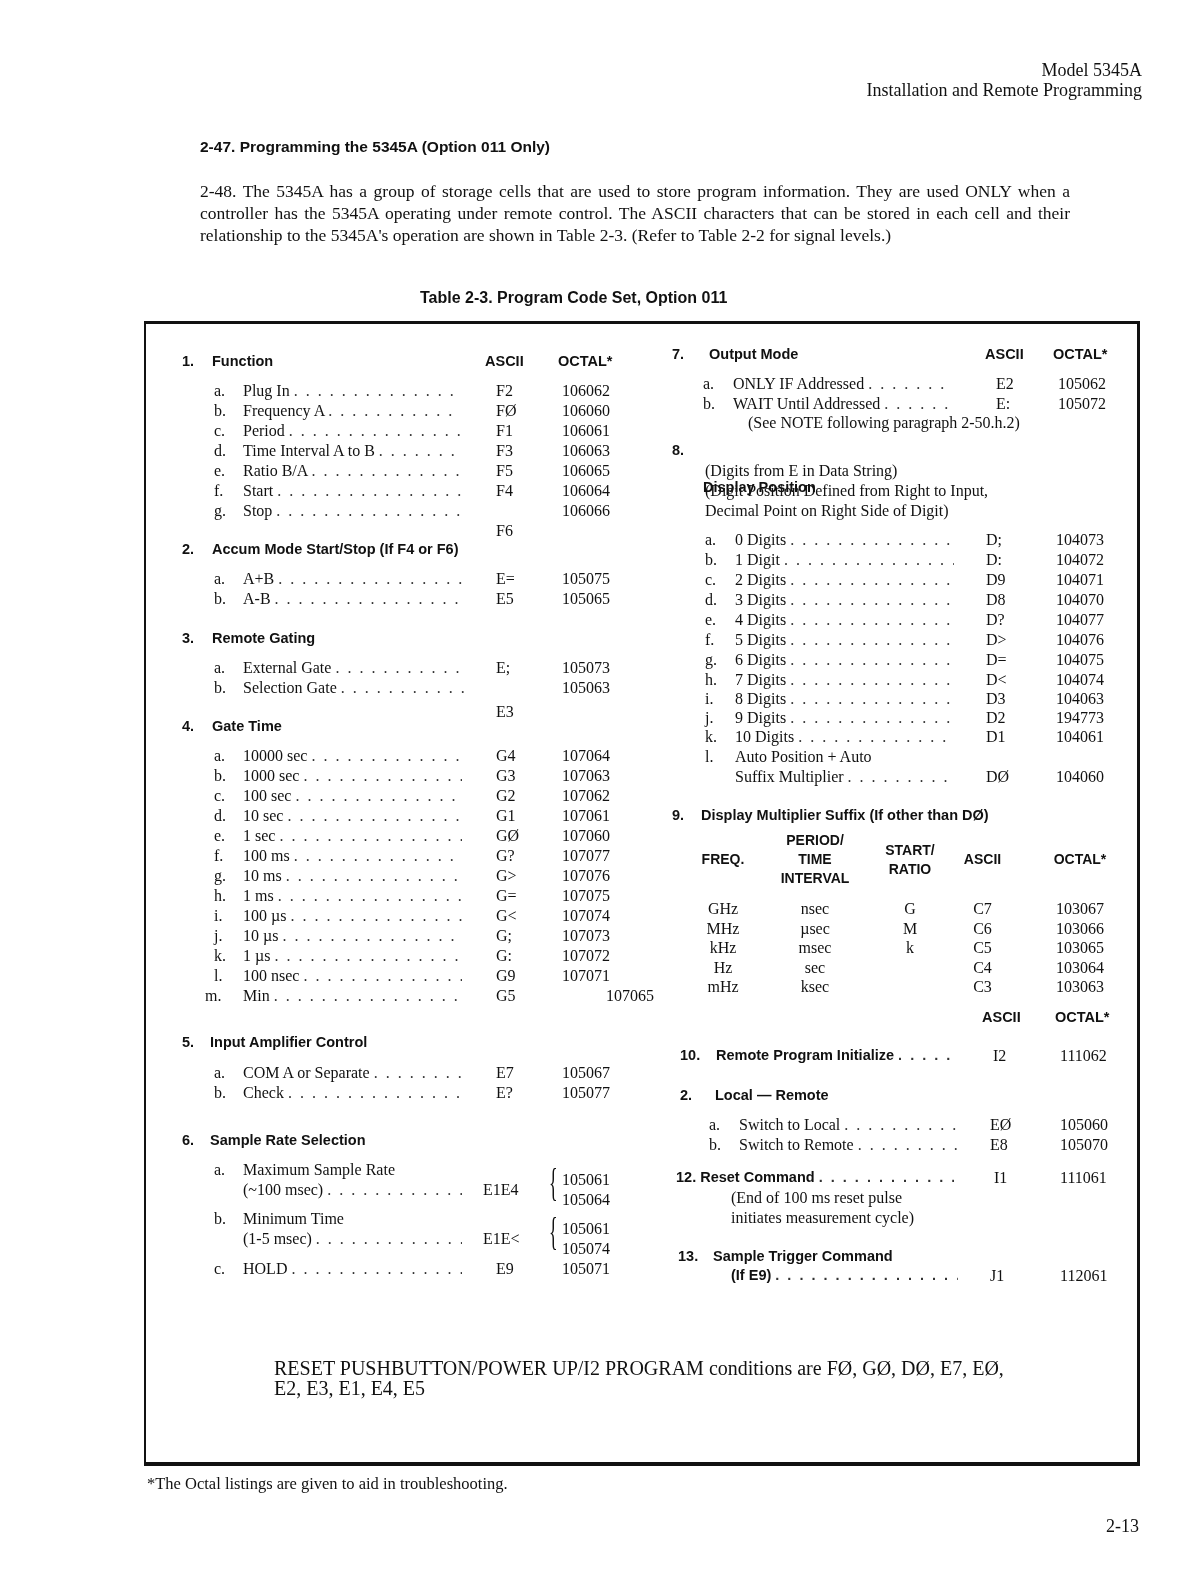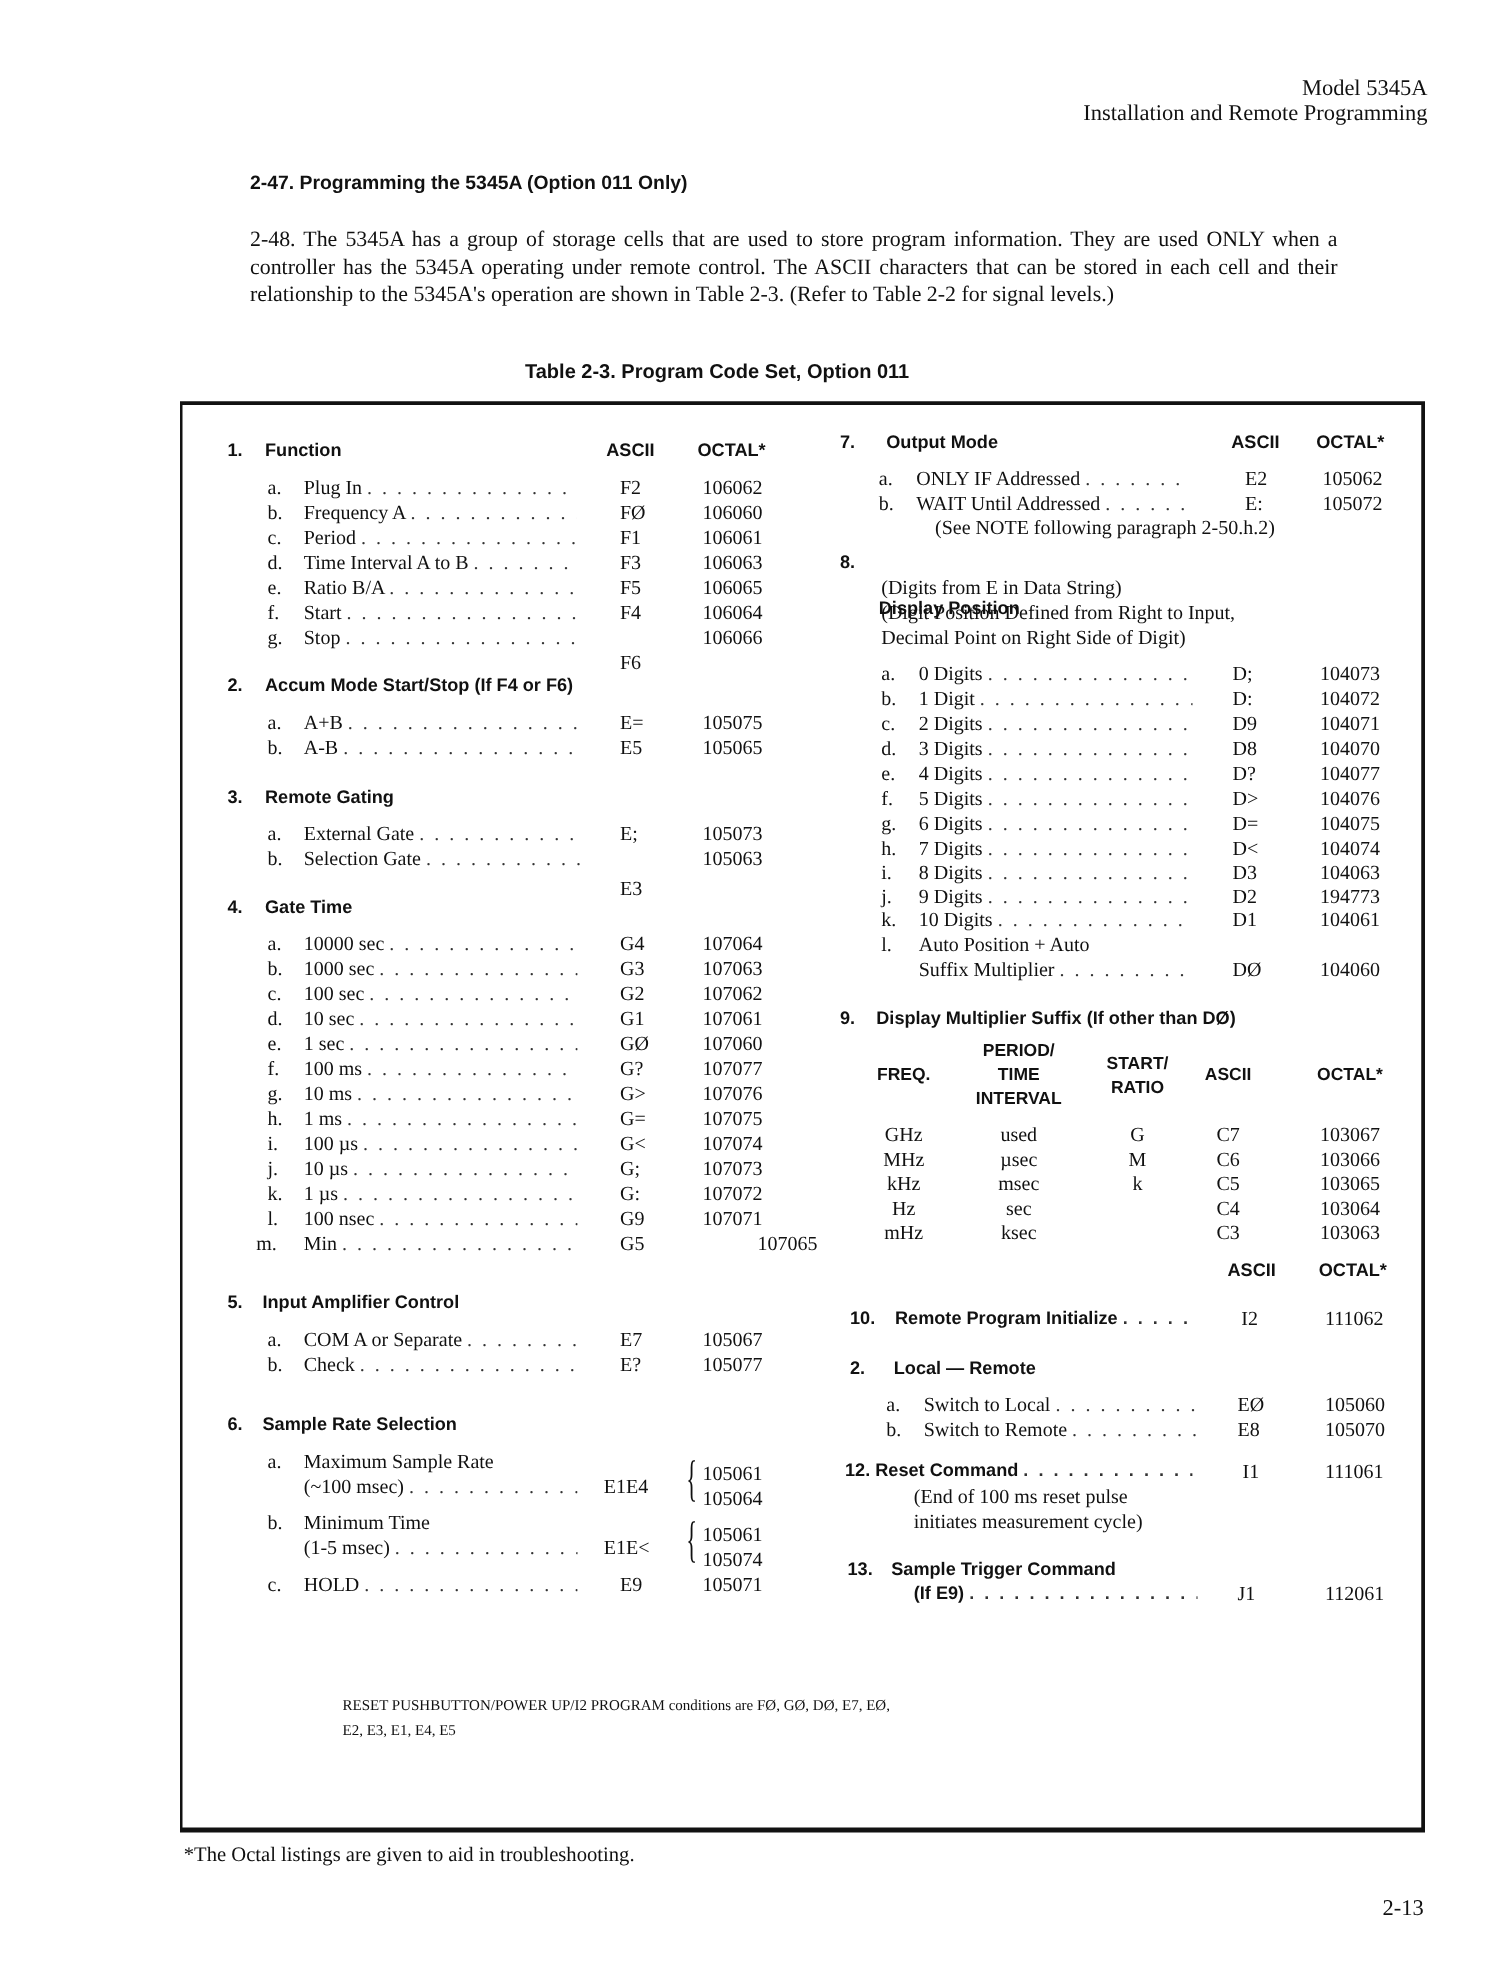--- a/index.html
+++ b/index.html
@@ -14,21 +14,21 @@
   .table-box { position: absolute; left: 144px; top: 321px; width: 996px; height: 1145px;
                border-top: 3px solid #111; border-bottom: 4px solid #111;
                border-left: 2px solid #111; border-right: 3px solid #111; box-sizing: border-box; }
   .g-title { font-weight: bold; font-size: 14.5px; }
   .g-num { font-weight: bold; font-size: 14.5px; }
   .colhdr { font-weight: bold; font-size: 14.5px; }
   .row { font-size: 16px; height: 20px; line-height: 20px; }
   .dots { display: inline-block; overflow: hidden; vertical-align: top; letter-spacing: 2px; color: #333; }
   .ascii { font-size: 16px; }
   .octal { font-size: 16px; }
-  .note { font-size: 12px; }
+  .note { font-size: 20px; }
   .brace { font-size: 40px; line-height: 40px; font-weight: 100; transform: scaleX(0.45); transform-origin: left top; }
   .thead9 { font-weight: bold; font-size: 14px; text-align: center; line-height: 19px; }
   .cell9 { font-size: 16px; text-align: center; }
   .footnote { font-size: 16.5px; }
   .pagenum { font-size: 18px; }
 </style>
 </head>
 <body>
 
 <div class="abs serif hdr-right" style="top:60px;">Model 5345A</div>
@@ -282,21 +282,21 @@
   <div>INTERVAL</div>
 </div>
 <div class="abs sans thead9" style="left:875px;top:841px;width:70px;">
   <div>START/</div>
   <div>RATIO</div>
 </div>
 <div class="abs sans thead9" style="left:955px;top:850px;width:55px;">ASCII</div>
 <div class="abs sans thead9" style="left:1045px;top:850px;width:70px;">OCTAL*</div>
 <div id="g9-rows">
     <div class="abs serif cell9 row" style="left:693px;top:899px;width:60px;">GHz</div>
-    <div class="abs serif cell9 row" style="left:770px;top:899px;width:90px;">used</div>
+    <div class="abs serif cell9 row" style="left:770px;top:899px;width:90px;">nsec</div>
     <div class="abs serif cell9 row" style="left:875px;top:899px;width:70px;">G</div>
     <div class="abs serif cell9 row" style="left:955px;top:899px;width:55px;">C7</div>
     <div class="abs serif cell9 row" style="left:1045px;top:899px;width:70px;">103067</div>
     <div class="abs serif cell9 row" style="left:693px;top:918.5px;width:60px;">MHz</div>
     <div class="abs serif cell9 row" style="left:770px;top:918.5px;width:90px;">µsec</div>
     <div class="abs serif cell9 row" style="left:875px;top:918.5px;width:70px;">M</div>
     <div class="abs serif cell9 row" style="left:955px;top:918.5px;width:55px;">C6</div>
     <div class="abs serif cell9 row" style="left:1045px;top:918.5px;width:70px;">103066</div>
     <div class="abs serif cell9 row" style="left:693px;top:938px;width:60px;">kHz</div>
     <div class="abs serif cell9 row" style="left:770px;top:938px;width:90px;">msec</div>

